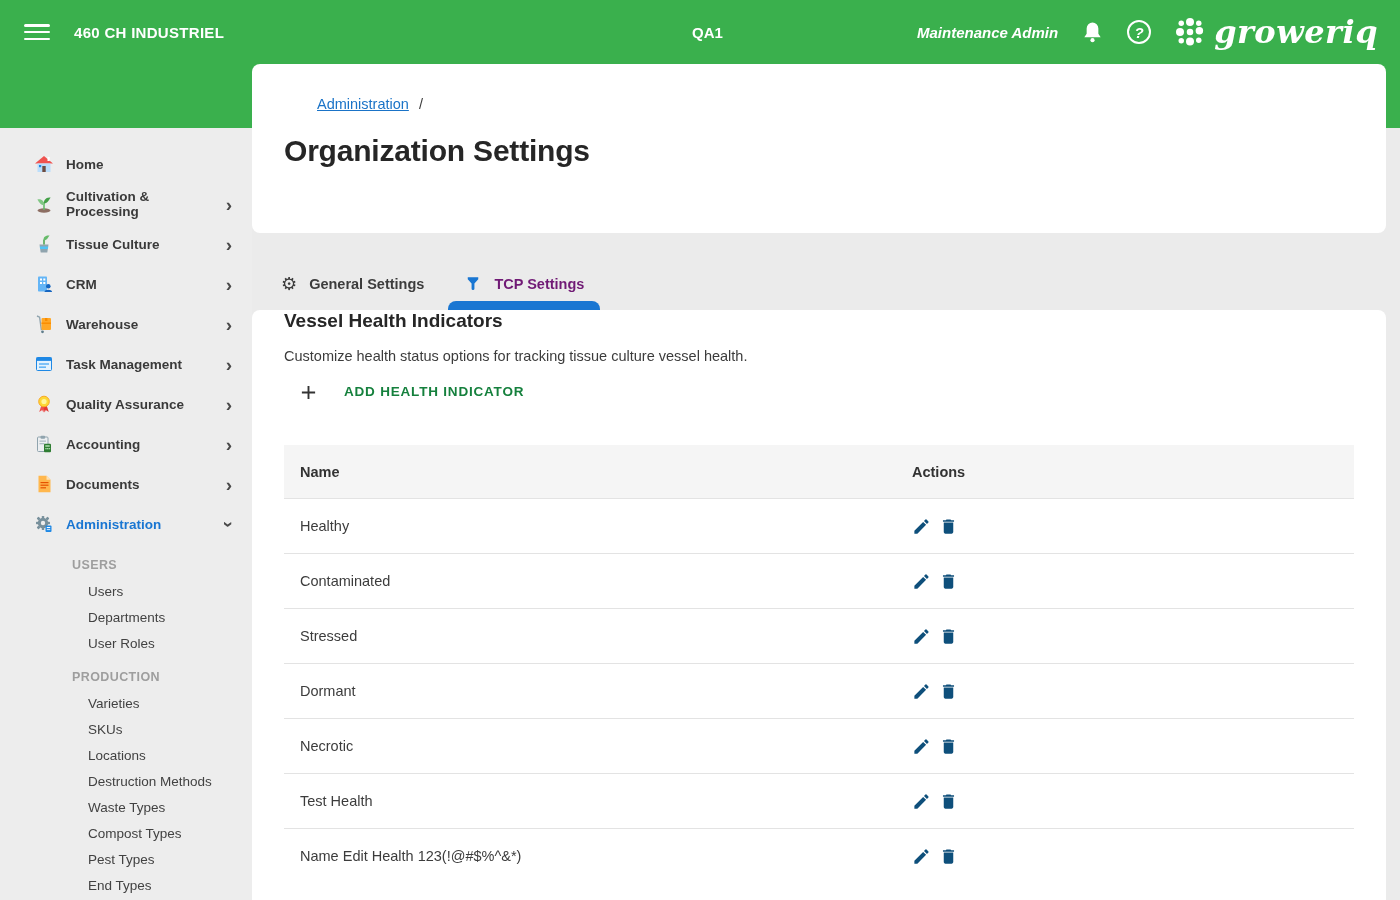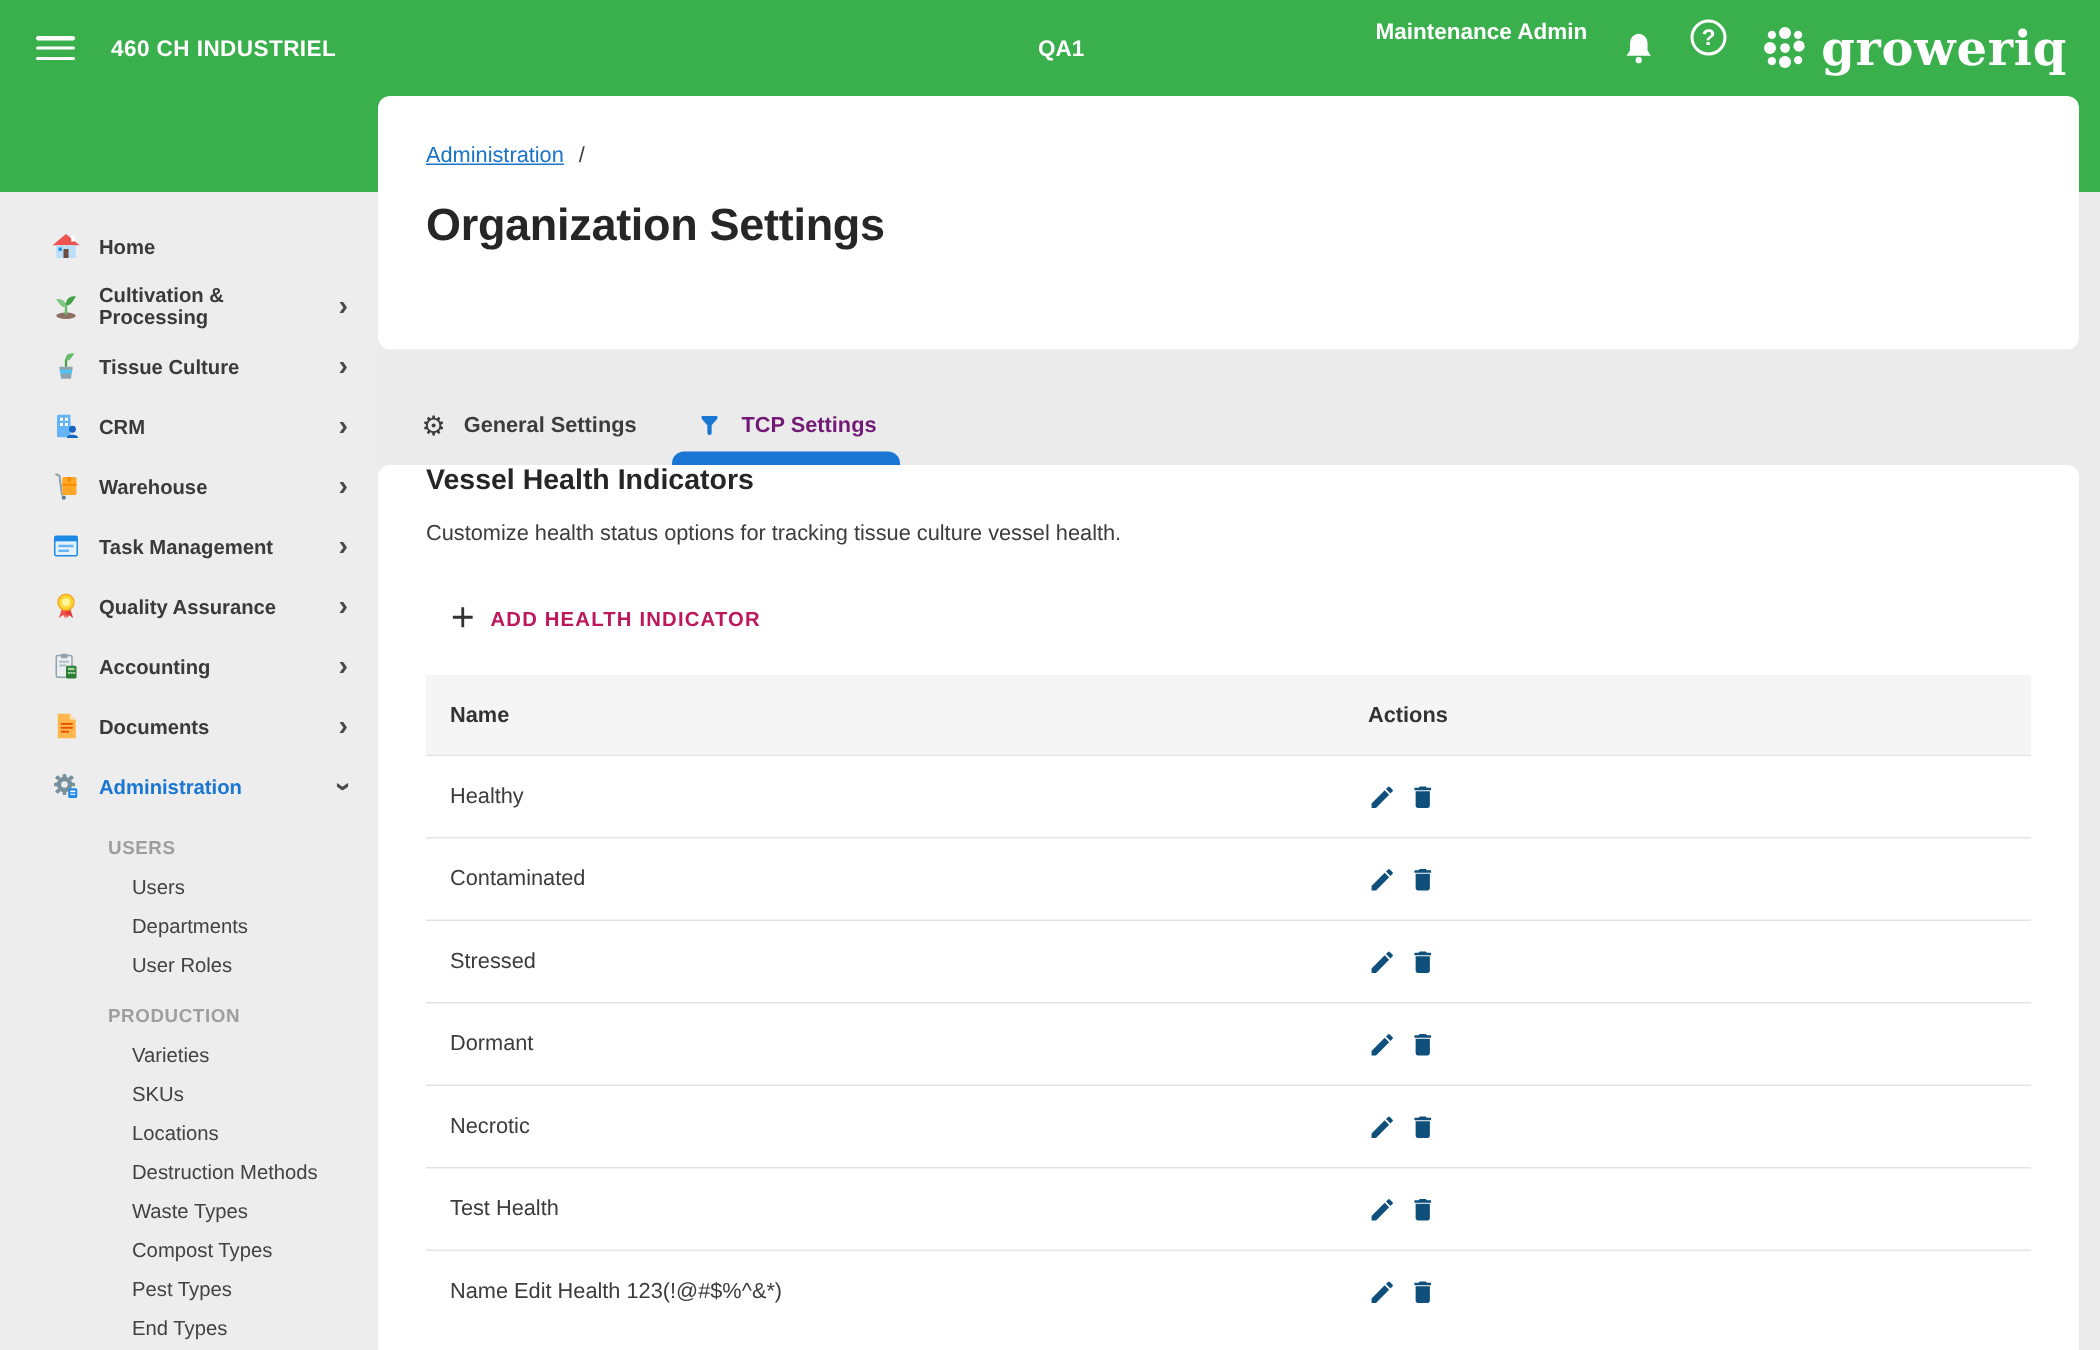--- a/index.html
+++ b/index.html
@@ -17,21 +17,21 @@
     background:#3ab04d;
   }
   .topbar-row {
     position:absolute; left:0; top:0; width:1400px; height:64px;
     display:flex; align-items:center; padding:0 22px; color:#fff;
   }
   .hamburger { width:30px; height:22px; display:flex; flex-direction:column; justify-content:space-between; padding:3px 2px; cursor:pointer; }
   .hamburger div { height:2.5px; width:26px; background:#fff; border-radius:2px; }
   .org-name { margin-left:22px; font-size:15px; font-weight:bold; letter-spacing:.3px; }
   .env-name { position:absolute; left:15px; right:0; text-align:center; font-size:15px; font-weight:bold; }
-  .topbar-right { margin-left:auto; display:flex; gap:24px; z-index:2; }
+  .topbar-right { margin-left:auto; display:flex; align-items:center; gap:24px; z-index:2;font-style:italic; }
   .user-name { font-size:15px; font-weight:bold; }
   .icon-btn { display:flex; align-items:center; justify-content:center; cursor:pointer; }
   .help-circle {
     width:24px; height:24px; border:2px solid #fff; border-radius:50%;
     color:#fff; font-size:15px; font-weight:bold; display:flex; align-items:center; justify-content:center;
   }
   .brand { display:flex; align-items:center; gap:9px; }
   .brand-text { font-family:"DejaVu Serif","Liberation Serif",serif; font-weight:bold; font-size:32px; color:#fff; letter-spacing:.5px; }
 
   
@@ -55,21 +55,21 @@
   .nav-sub-item {
     height:26px; display:flex; align-items:center; padding-left:88px;
     font-size:13.5px; color:#424242; cursor:pointer;
   }
 
   
   .card1 {
     position:absolute; left:252px; top:64px; width:1134px; height:169px;
     background:#fff; border-radius:8px; padding:32px;
   }
-  .breadcrumb { font-size:14.5px; }
+  .breadcrumb { font-size:14.5px;margin-left:33px; }
   .breadcrumb a { color:#1a73c7; text-decoration:underline; cursor:pointer; }
   .breadcrumb .sep { color:#3c3c3c; margin-left:6px; }
   .page-title { margin-top:22px; font-size:30px; font-weight:bold; color:#262626; letter-spacing:-.2px; }
 
   
   .tabs {
     position:absolute; left:265px; top:258px; height:52px;
     display:flex; align-items:center;
   }
   .tab {
@@ -86,23 +86,23 @@
   }
 
   
   .card2 {
     position:absolute; left:252px; top:310px; width:1134px; height:590px;
     background:#fff; border-radius:8px 8px 0 0; padding:0 32px;
   }
   .section-heading { font-size:19px; font-weight:bold; color:#262626; }
   .section-desc { margin-top:16px; font-size:14.5px; color:#3c3c3c; }
   .add-btn {
-    margin-top:20px; margin-left:2px; height:36px; display:inline-flex; align-items:flex-end;
-    gap:10px; padding:0 14px; cursor:pointer; border:none; background:transparent;
-    font-family:inherit; font-size:13.5px; font-weight:bold; letter-spacing:.8px; color:#be185d;
+    margin-top:20px; margin-left:2px; height:36px; display:inline-flex; align-items:flex-start;
+    gap:27px; padding:0 14px; cursor:pointer; border:none; background:transparent;
+    font-family:inherit; font-size:13.5px; font-weight:bold; letter-spacing:.8px; color:#15803d;
   }
 
   .table { margin-top:25px; width:1070px; }
   .t-head {
     display:flex; height:53px; align-items:center; background:#f5f5f5;
   }
   .t-row {
     display:flex; height:55px; align-items:center; border-top:1px solid #e3e3e3;
     background:#fff;
   }

